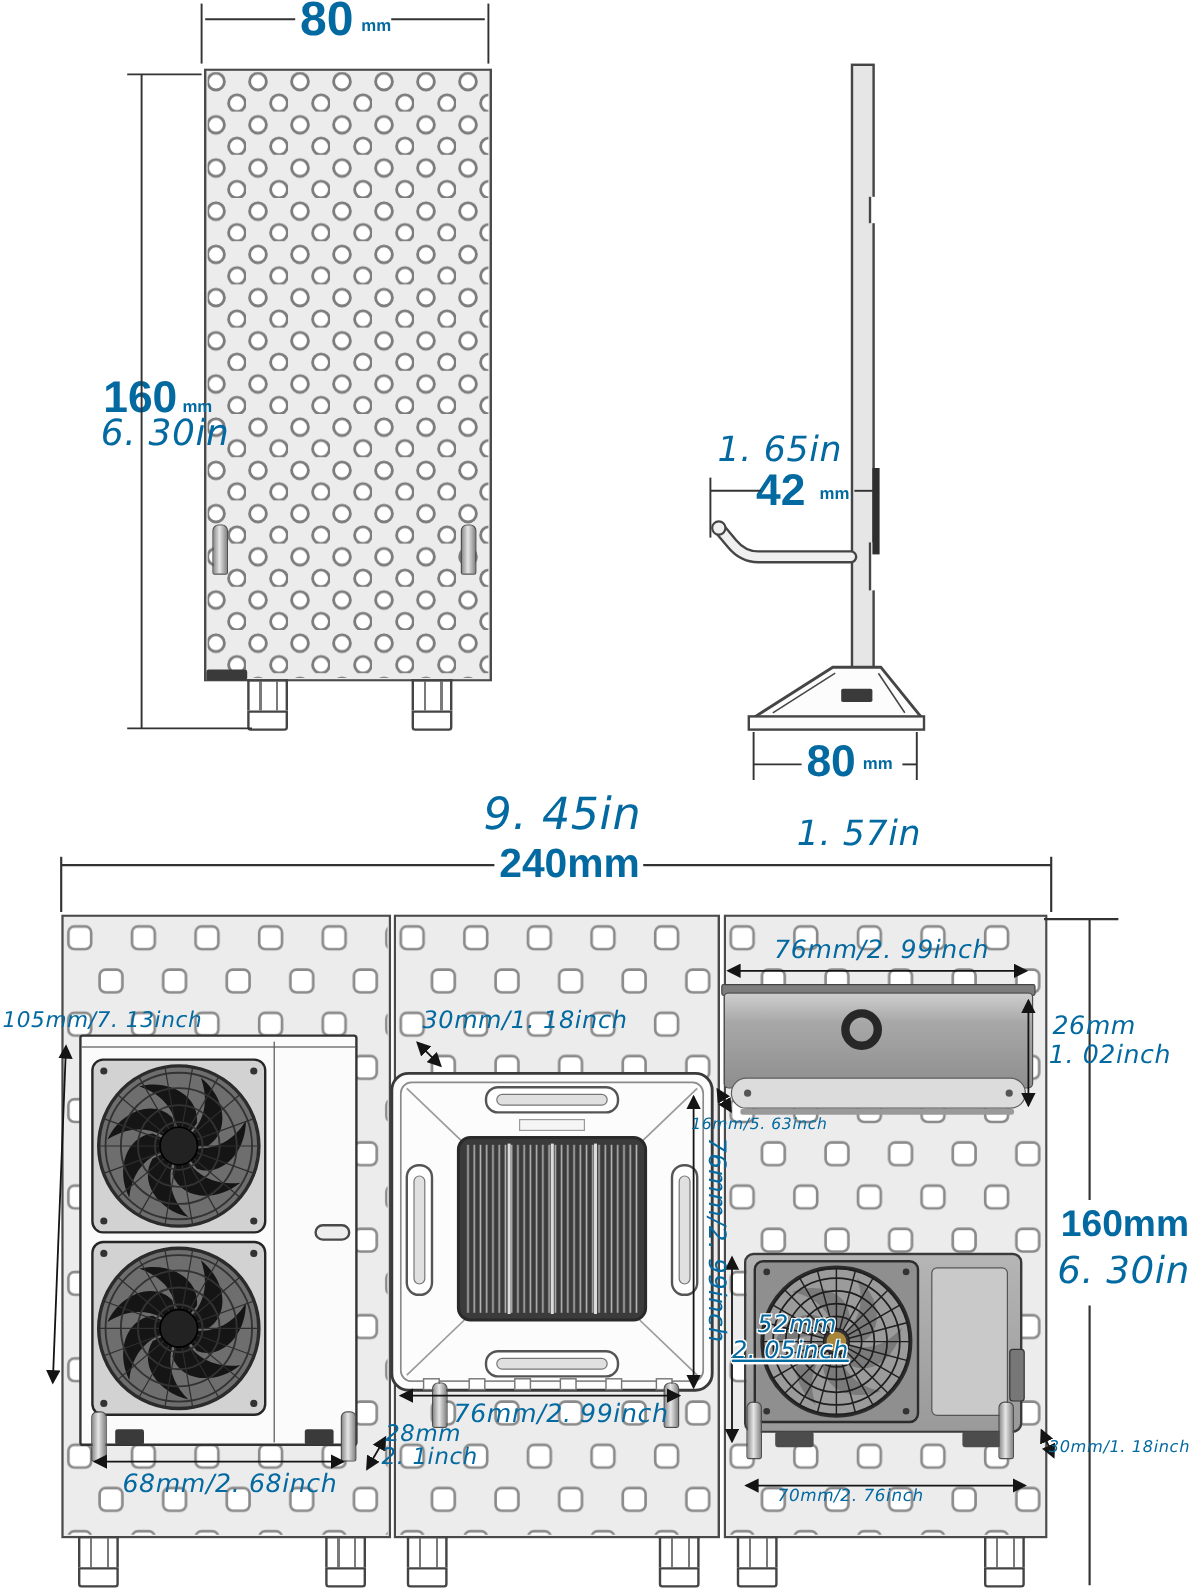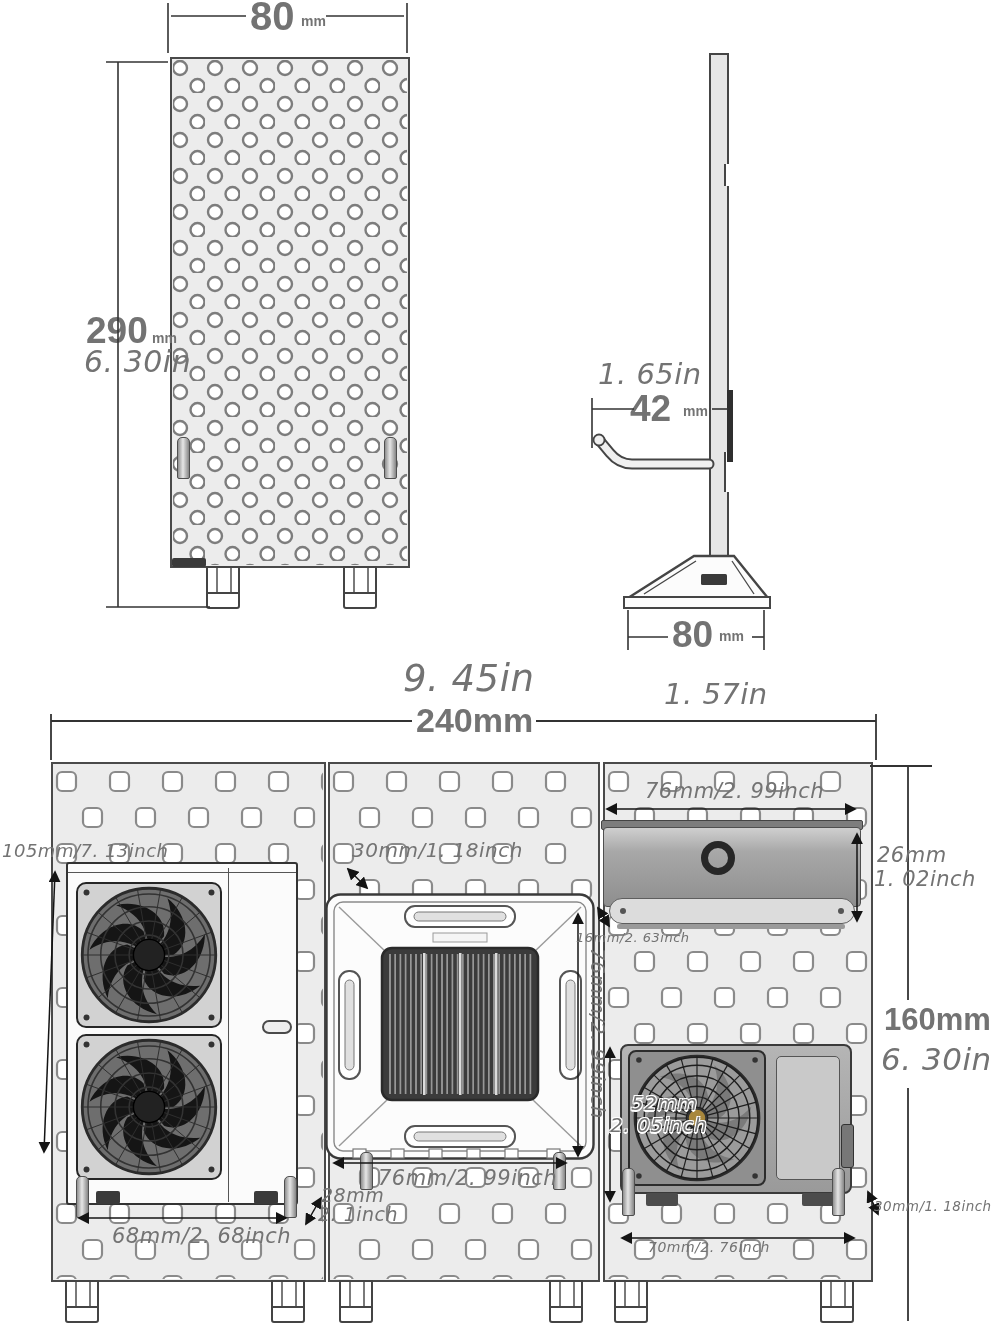--- a/index.html
+++ b/index.html
@@ -1,17 +1,17 @@
 <!DOCTYPE html>
 <html><head>
 <meta charset="utf-8">
 <style>
   html,body{margin:0;padding:0;background:#fff;}
   #stage{position:relative;width:997px;height:1324px;background:#fff;overflow:hidden;
-         font-family:"DejaVu Sans",sans-serif;color:#737373;}
+         font-family:"DejaVu Sans",sans-serif;color:#0369a1;}
   .abs{position:absolute;}
   .t{position:absolute;white-space:nowrap;line-height:1;}
   .tb{font-family:"Liberation Sans","DejaVu Sans",sans-serif;font-weight:bold;}
   .ti{font-style:italic;letter-spacing:.5px;}
   .peg{position:absolute;width:13px;background:linear-gradient(90deg,#8f8f8f,#e6e6e6 45%,#858585);
        border:1.5px solid #4f4f4f;border-radius:5px 5px 2px 2px;box-sizing:border-box;}
   .foot{position:absolute;width:34px;}
   .foot .stem{height:26px;background:
       linear-gradient(90deg,#fff 0 8px,#7a7a7a 8px 10px,#fff 10px 22px,#7a7a7a 22px 24px,#fff 24px 100%);
       border:2px solid #444;border-bottom:none;box-sizing:border-box;}
@@ -48,21 +48,21 @@
       <div class="stem"></div>
       <div class="cap"></div>
     </div>
   <div class="foot" style="left:343px;top:566px;">
       <div class="stem"></div>
       <div class="cap"></div>
     </div>
 
   <div class="t tb" style="left:250px;top:-4px;font-size:40px;">80</div>
   <div class="t tb" style="left:301px;top:14px;font-size:14px;">mm</div>
-  <div class="t tb" style="left:86px;top:312px;font-size:37px;">290</div>
+  <div class="t tb" style="left:86px;top:312px;font-size:37px;">160</div>
   <div class="t tb" style="left:152px;top:331px;font-size:14px;">mm</div>
   <div class="t ti" style="left:84px;top:347px;font-size:30px;">6. 30in</div>
 
   <div class="abs" style="left:709px;top:53px;width:20px;height:542px;background:#e6e6e6;border:2px solid #454545;box-sizing:border-box;"></div>
   <div class="abs" style="left:724px;top:164px;width:8px;height:22px;background:#fff;border-left:2px solid #454545;box-sizing:border-box;"></div>
   <div class="abs" style="left:724px;top:452px;width:8px;height:40px;background:#fff;border-left:2px solid #454545;box-sizing:border-box;"></div>
   <div class="abs" style="left:727px;top:390px;width:6px;height:72px;background:#2e2e2e;"></div>
 
   <div class="t ti" style="left:598px;top:360px;font-size:29px;">1. 65in</div>
   <div class="t tb" style="left:630px;top:390px;font-size:37px;">42</div>
@@ -396,34 +396,34 @@
       <line x1="908" y1="766" x2="908" y2="1000"></line>
         <line x1="908" y1="1088" x2="908" y2="1321"></line>
       <line x1="870" y1="766" x2="932" y2="766"></line>
     </g>
   </svg>
 
   <div class="t ti" style="left:403px;top:660px;font-size:37px;z-index:6;">9. 45in</div>
   <div class="t tb" style="left:416px;top:703px;font-size:34px;z-index:6;">240mm</div>
 
   <div class="t ti" style="left:2px;top:842px;font-size:18px;z-index:6;">105mm/7. 13inch</div>
-  <div class="t ti" style="left:112px;top:1226px;font-size:21px;z-index:6;">68mm/2. 68inch</div>
+  <div class="t ti" style="left:102px;top:1226px;font-size:21px;z-index:6;">68mm/2. 68inch</div>
   <div class="t ti" style="left:321px;top:1186px;font-size:19px;z-index:6;">28mm</div>
   <div class="t ti" style="left:318px;top:1205px;font-size:19px;z-index:6;">2. 1inch</div>
 
   <div class="t ti" style="left:352px;top:840px;font-size:20px;z-index:6;">30mm/1. 18inch</div>
   <div class="t ti" style="left:378px;top:1168px;font-size:21px;z-index:6;">76mm/2. 99inch</div>
   <div class="t ti" style="left:608px;top:948px;font-size:20px;z-index:6;transform:rotate(90deg);transform-origin:0 0;">76mm/2. 99inch</div>
 
   <div class="t ti" style="left:645px;top:781px;font-size:21px;z-index:6;">76mm/2. 99inch</div>
   <div class="t ti" style="left:877px;top:845px;font-size:21px;z-index:6;">26mm</div>
   <div class="t ti" style="left:874px;top:869px;font-size:21px;z-index:6;text-align:center;">1. 02inch</div>
-  <div class="t ti" style="left:576px;top:931px;font-size:13px;z-index:6;">16mm/2. 63inch</div>
+  <div class="t ti" style="left:576px;top:931px;font-size:13px;z-index:6;">16mm/5. 63inch</div>
 
   <div class="t tb" style="left:884px;top:1004px;font-size:31px;z-index:6;">160mm</div>
   <div class="t ti" style="left:881px;top:1044px;font-size:31px;z-index:6;">6. 30in</div>
 
   <div class="t ti halo" style="left:631px;top:1093px;font-size:20px;z-index:6;">52mm</div>
-  <div class="t ti halo" style="left:610px;top:1115px;font-size:20px;z-index:6;">2. 05inch</div>
+  <div class="t ti halo" style="left:610px;top:1115px;font-size:20px;z-index:6;text-decoration:underline;">2. 05inch</div>
   <div class="t ti" style="left:648px;top:1240px;font-size:14px;z-index:6;">70mm/2. 76inch</div>
   <div class="t ti" style="left:874px;top:1200px;font-size:13.5px;z-index:6;">30mm/1. 18inch</div>
 
 </div>
 
 </body></html>

